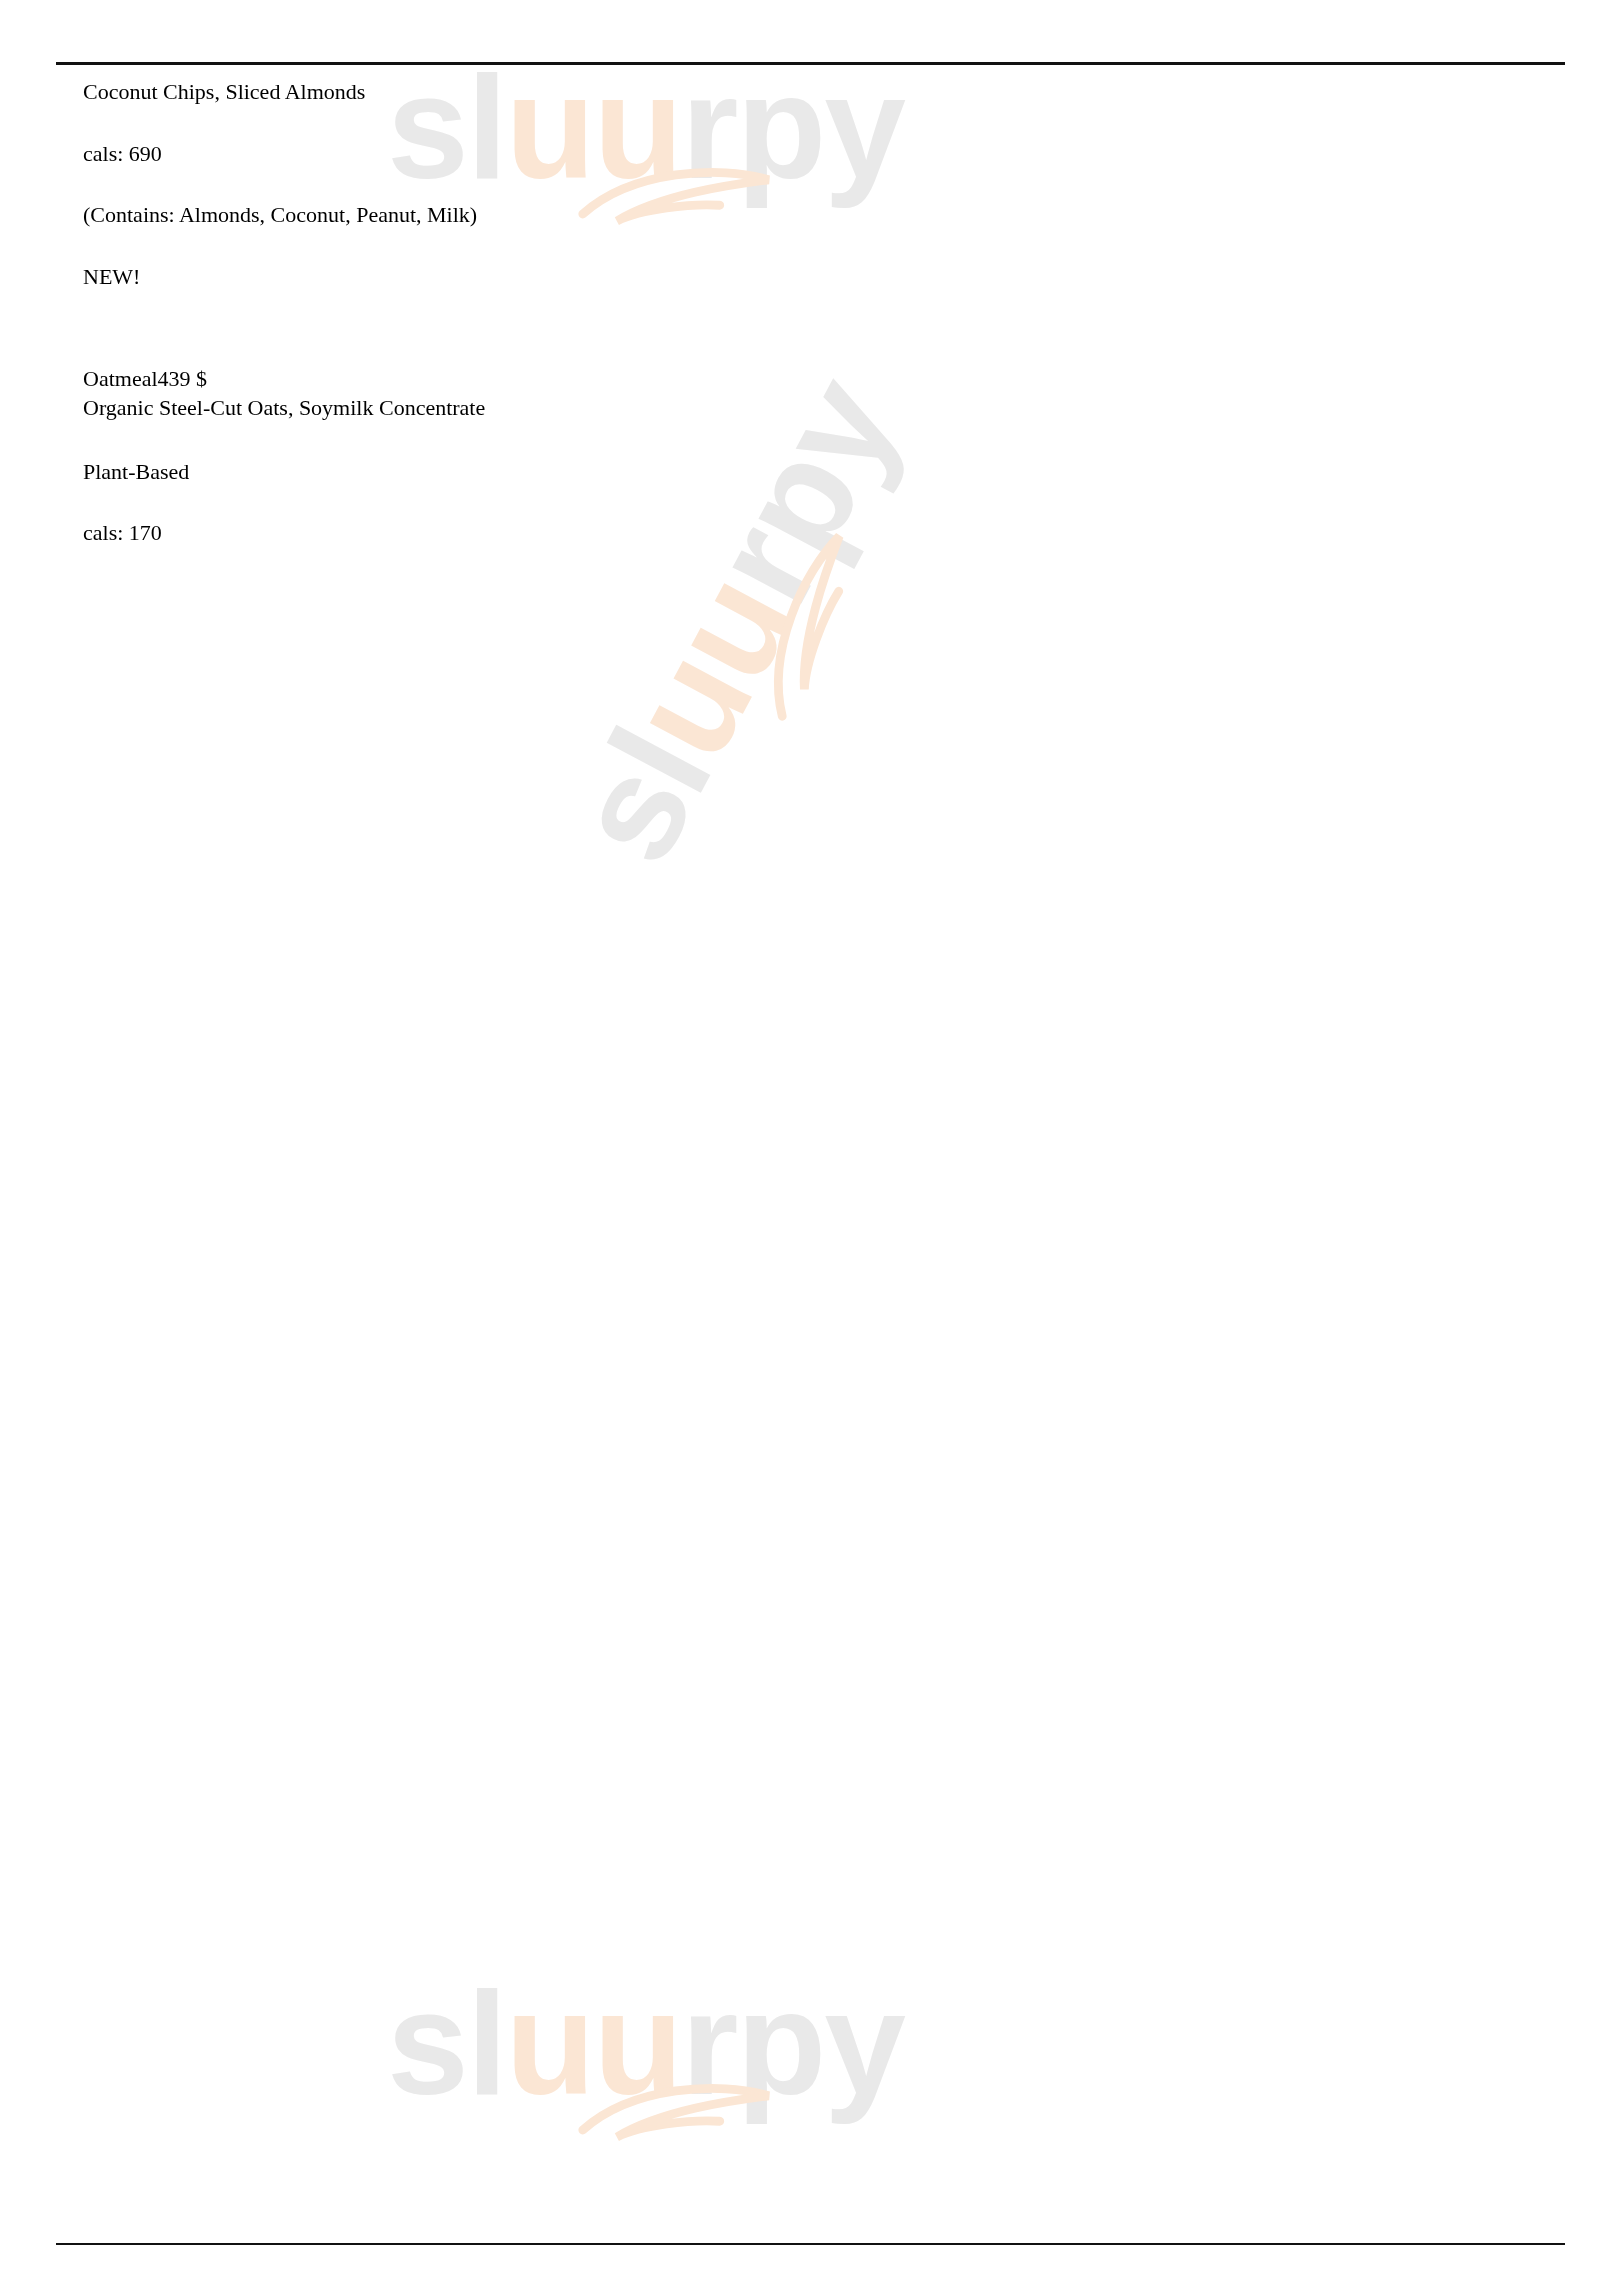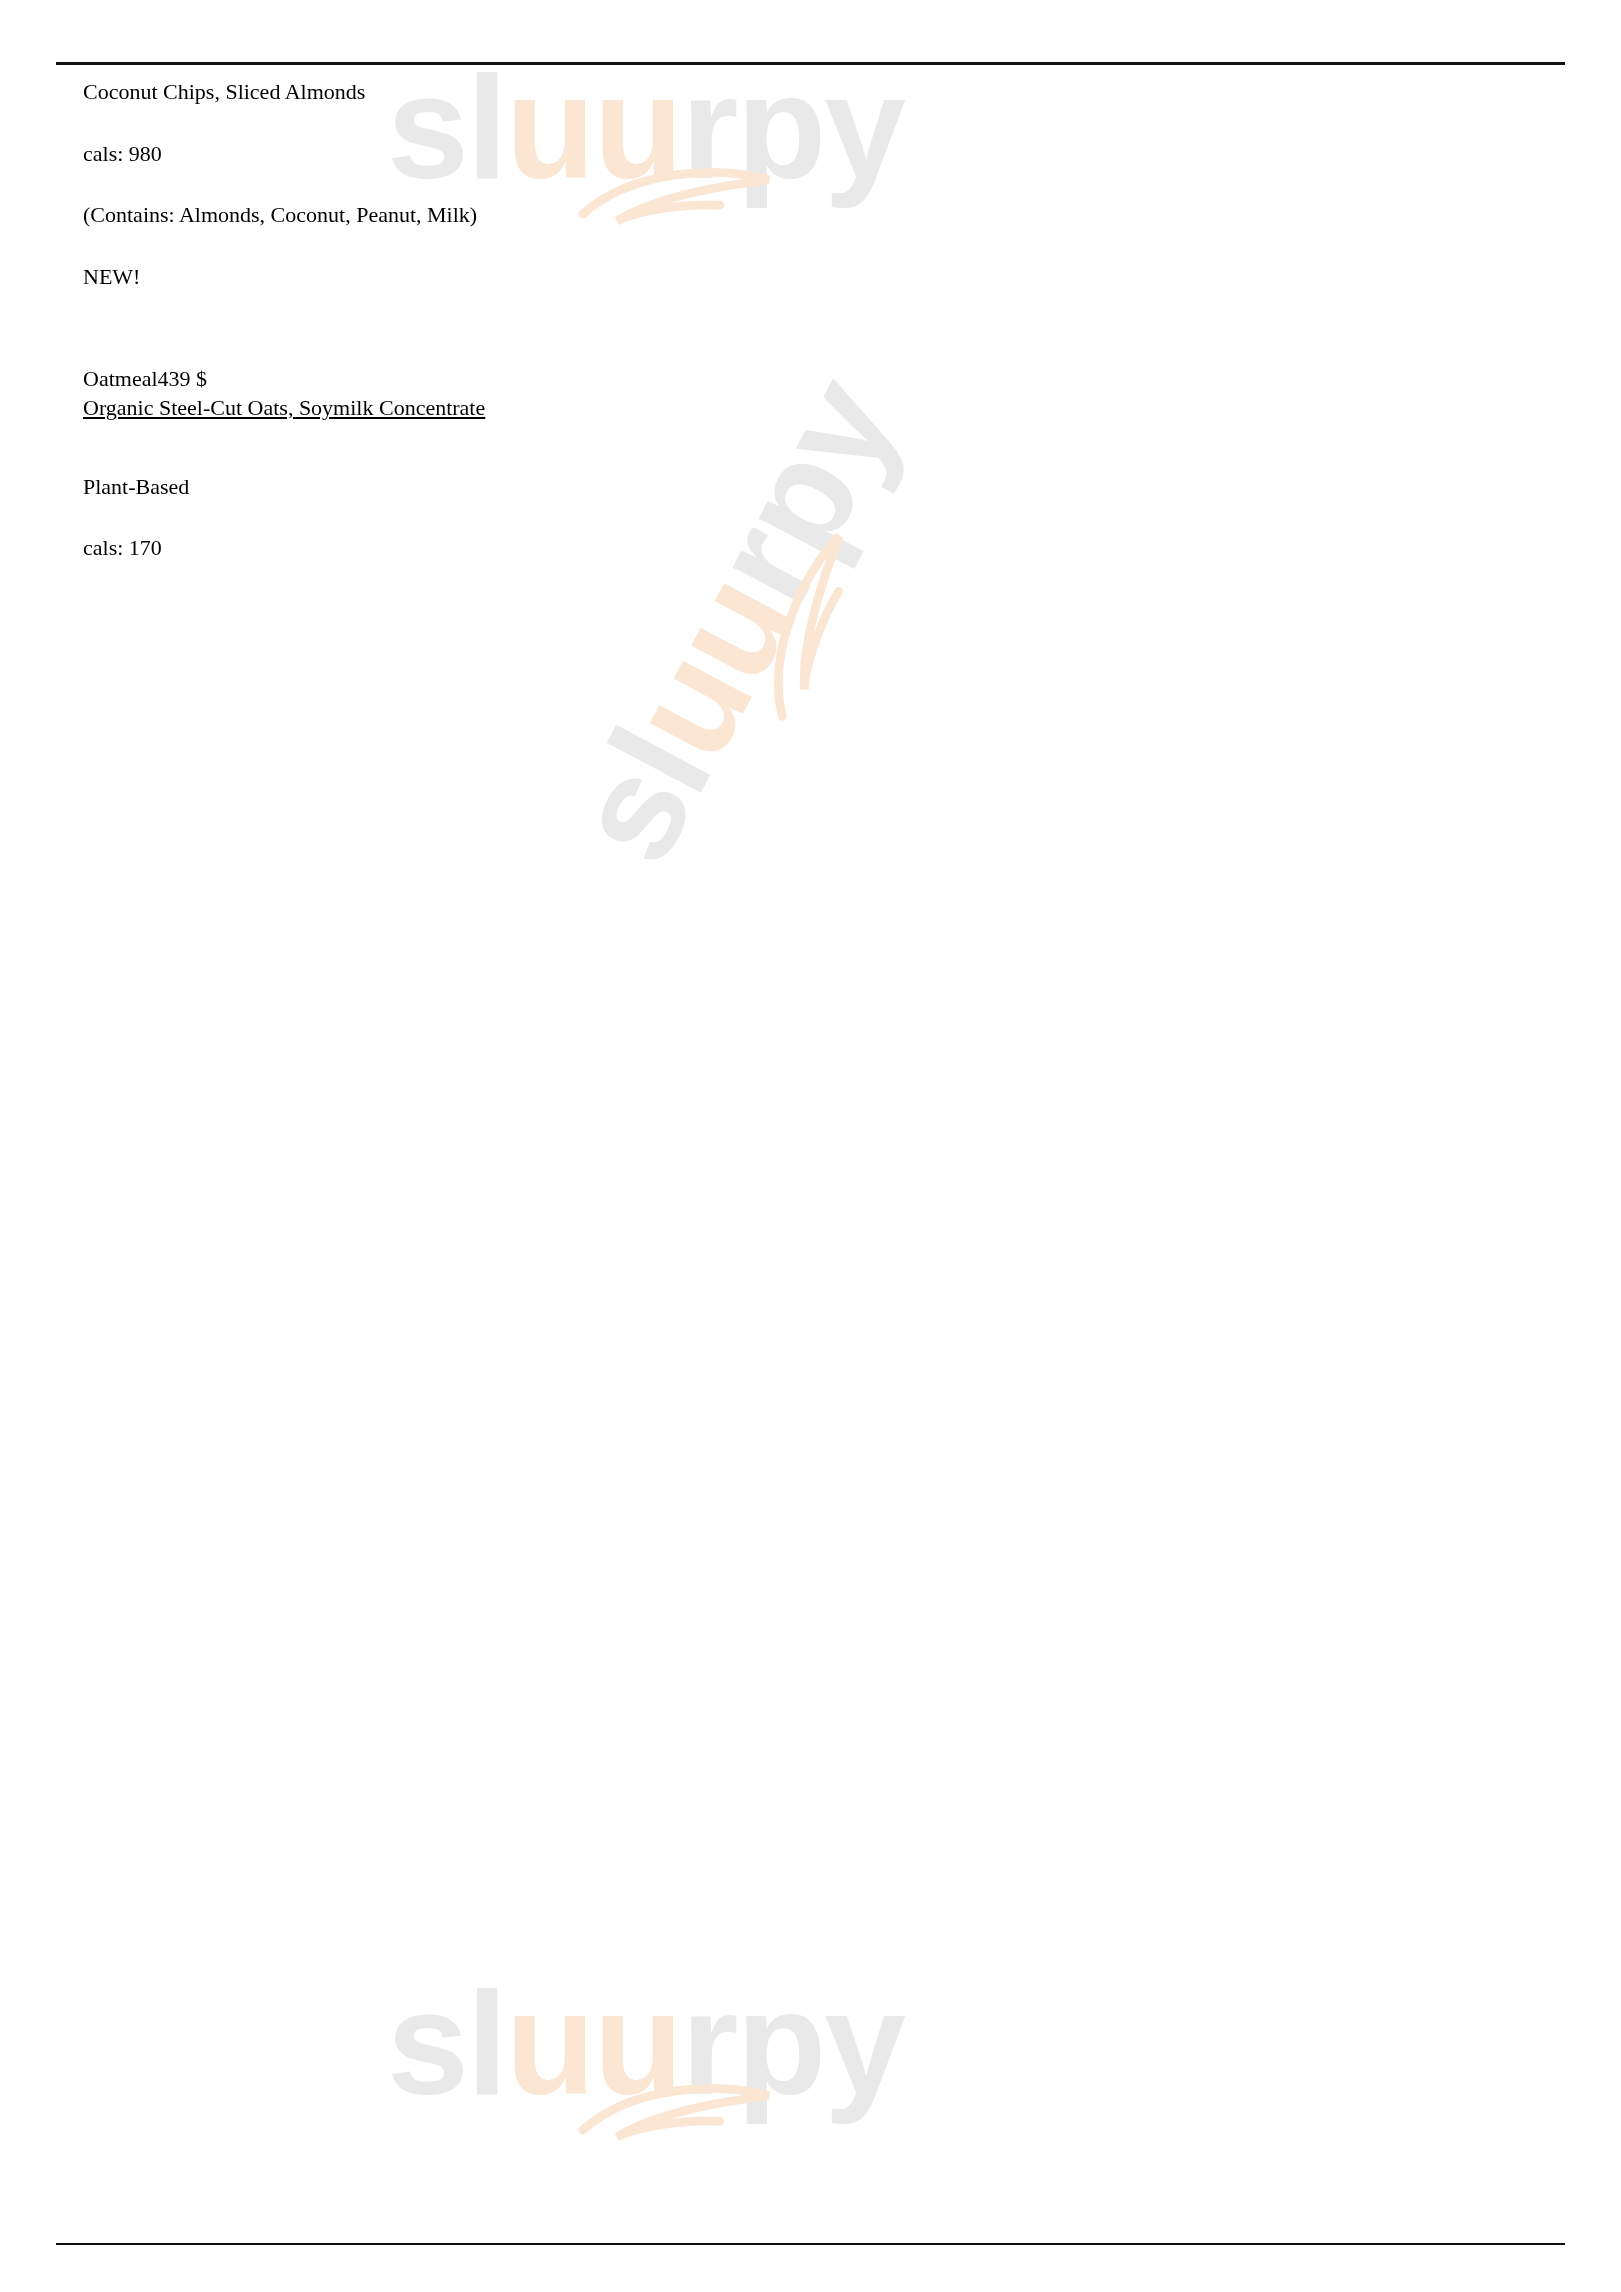--- a/index.html
+++ b/index.html
@@ -91,23 +91,22 @@
     align-items: baseline;
     max-width: 1304px;
     margin: 0;
   }
   .item-name { white-space: nowrap; }
   .item-price {
     white-space: nowrap;
     padding-right: 88px;
   }
   .item-desc {
-    margin: 0 0 50px 0;
+    margin: 0 0 35px 0;
     max-width: 1093px;
-    text-decoration: underline;
   }
   .spacer-lg { height: 41px; }
 </style>
 </head>
 <body>
 
 <div class="rule-top"></div>
 
 <div class="wm wm-1">
   <span class="s">sl</span><span class="uu">uu</span><span class="rpy">rpy</span>
@@ -127,21 +126,21 @@
   <span class="s">sl</span><span class="uu">uu</span><span class="rpy">rpy</span>
   <svg class="swoosh" viewBox="0 0 230 70">
     <path d="M10 55 C60 10, 150 5, 200 20 C160 25, 90 35, 45 62 C70 50, 120 44, 150 46" fill="none" stroke="#fbe6d4" stroke-width="9" stroke-linecap="round"></path>
   </svg>
 </div>
 
 <div class="content">
 
   <p class="para">Coconut Chips, Sliced Almonds</p>
 
-  <p class="para">cals: 980</p>
+  <p class="para">cals: 690</p>
 
   <p class="para">(Contains: Almonds, Coconut, Peanut, Milk)</p>
 
   <p class="para">NEW!</p>
 
   <div class="spacer-lg"></div>
 
   <div class="item-head">
     <span class="item-name">Oatmeal</span>
     <span class="item-price">439 $</span>

